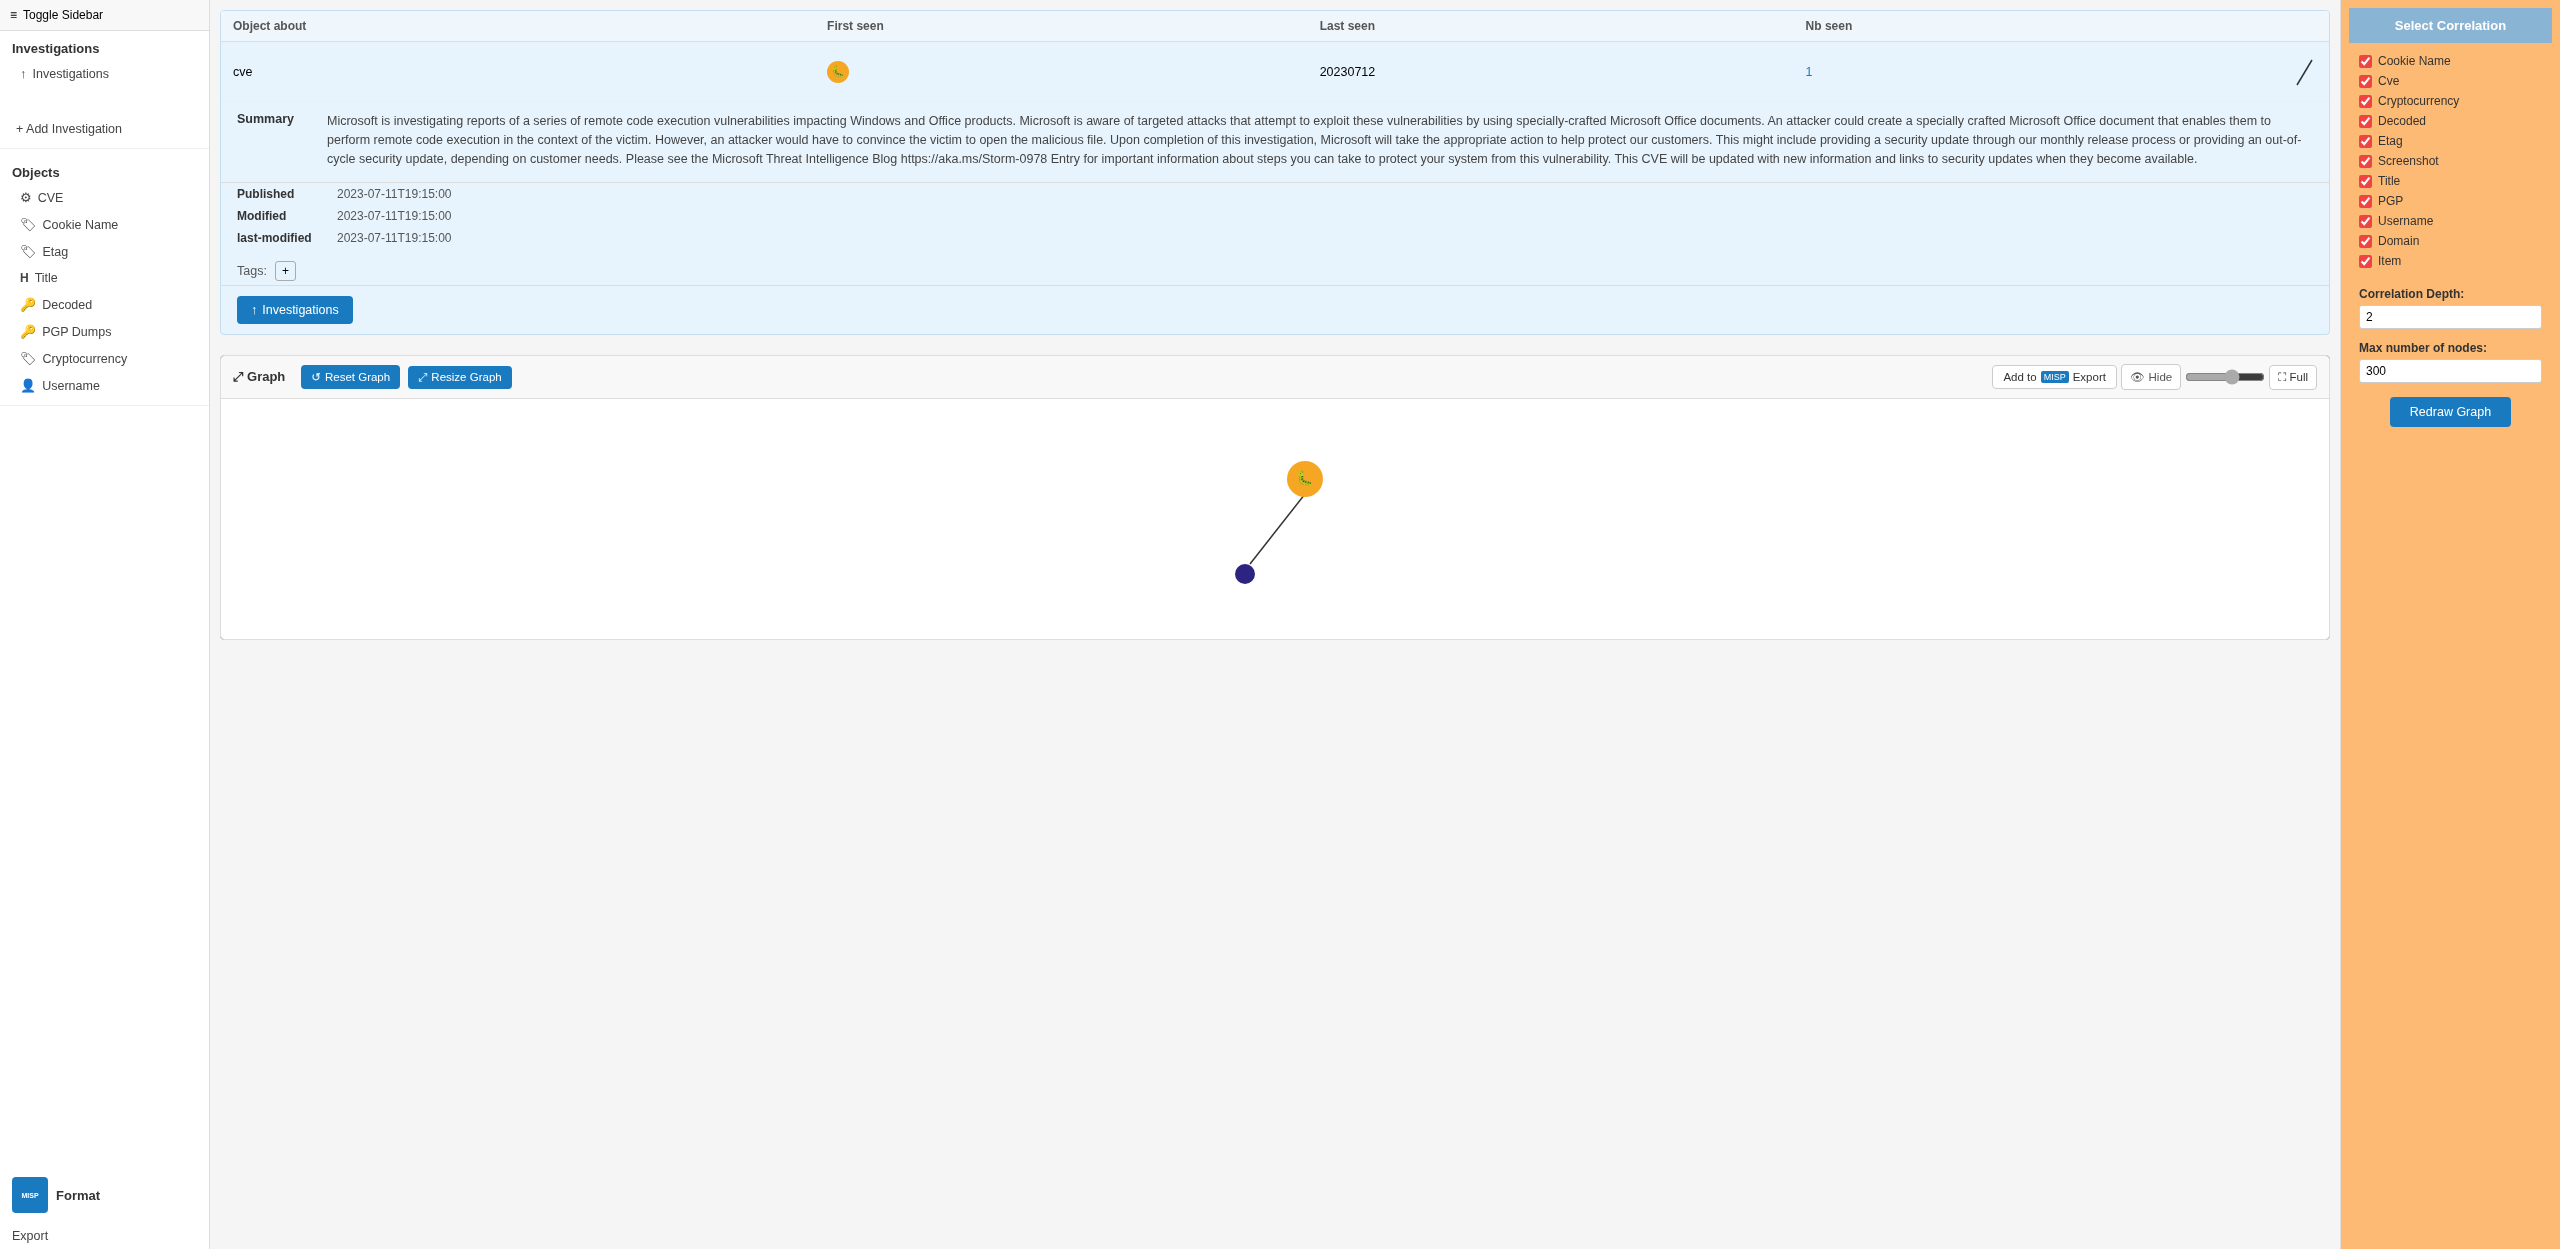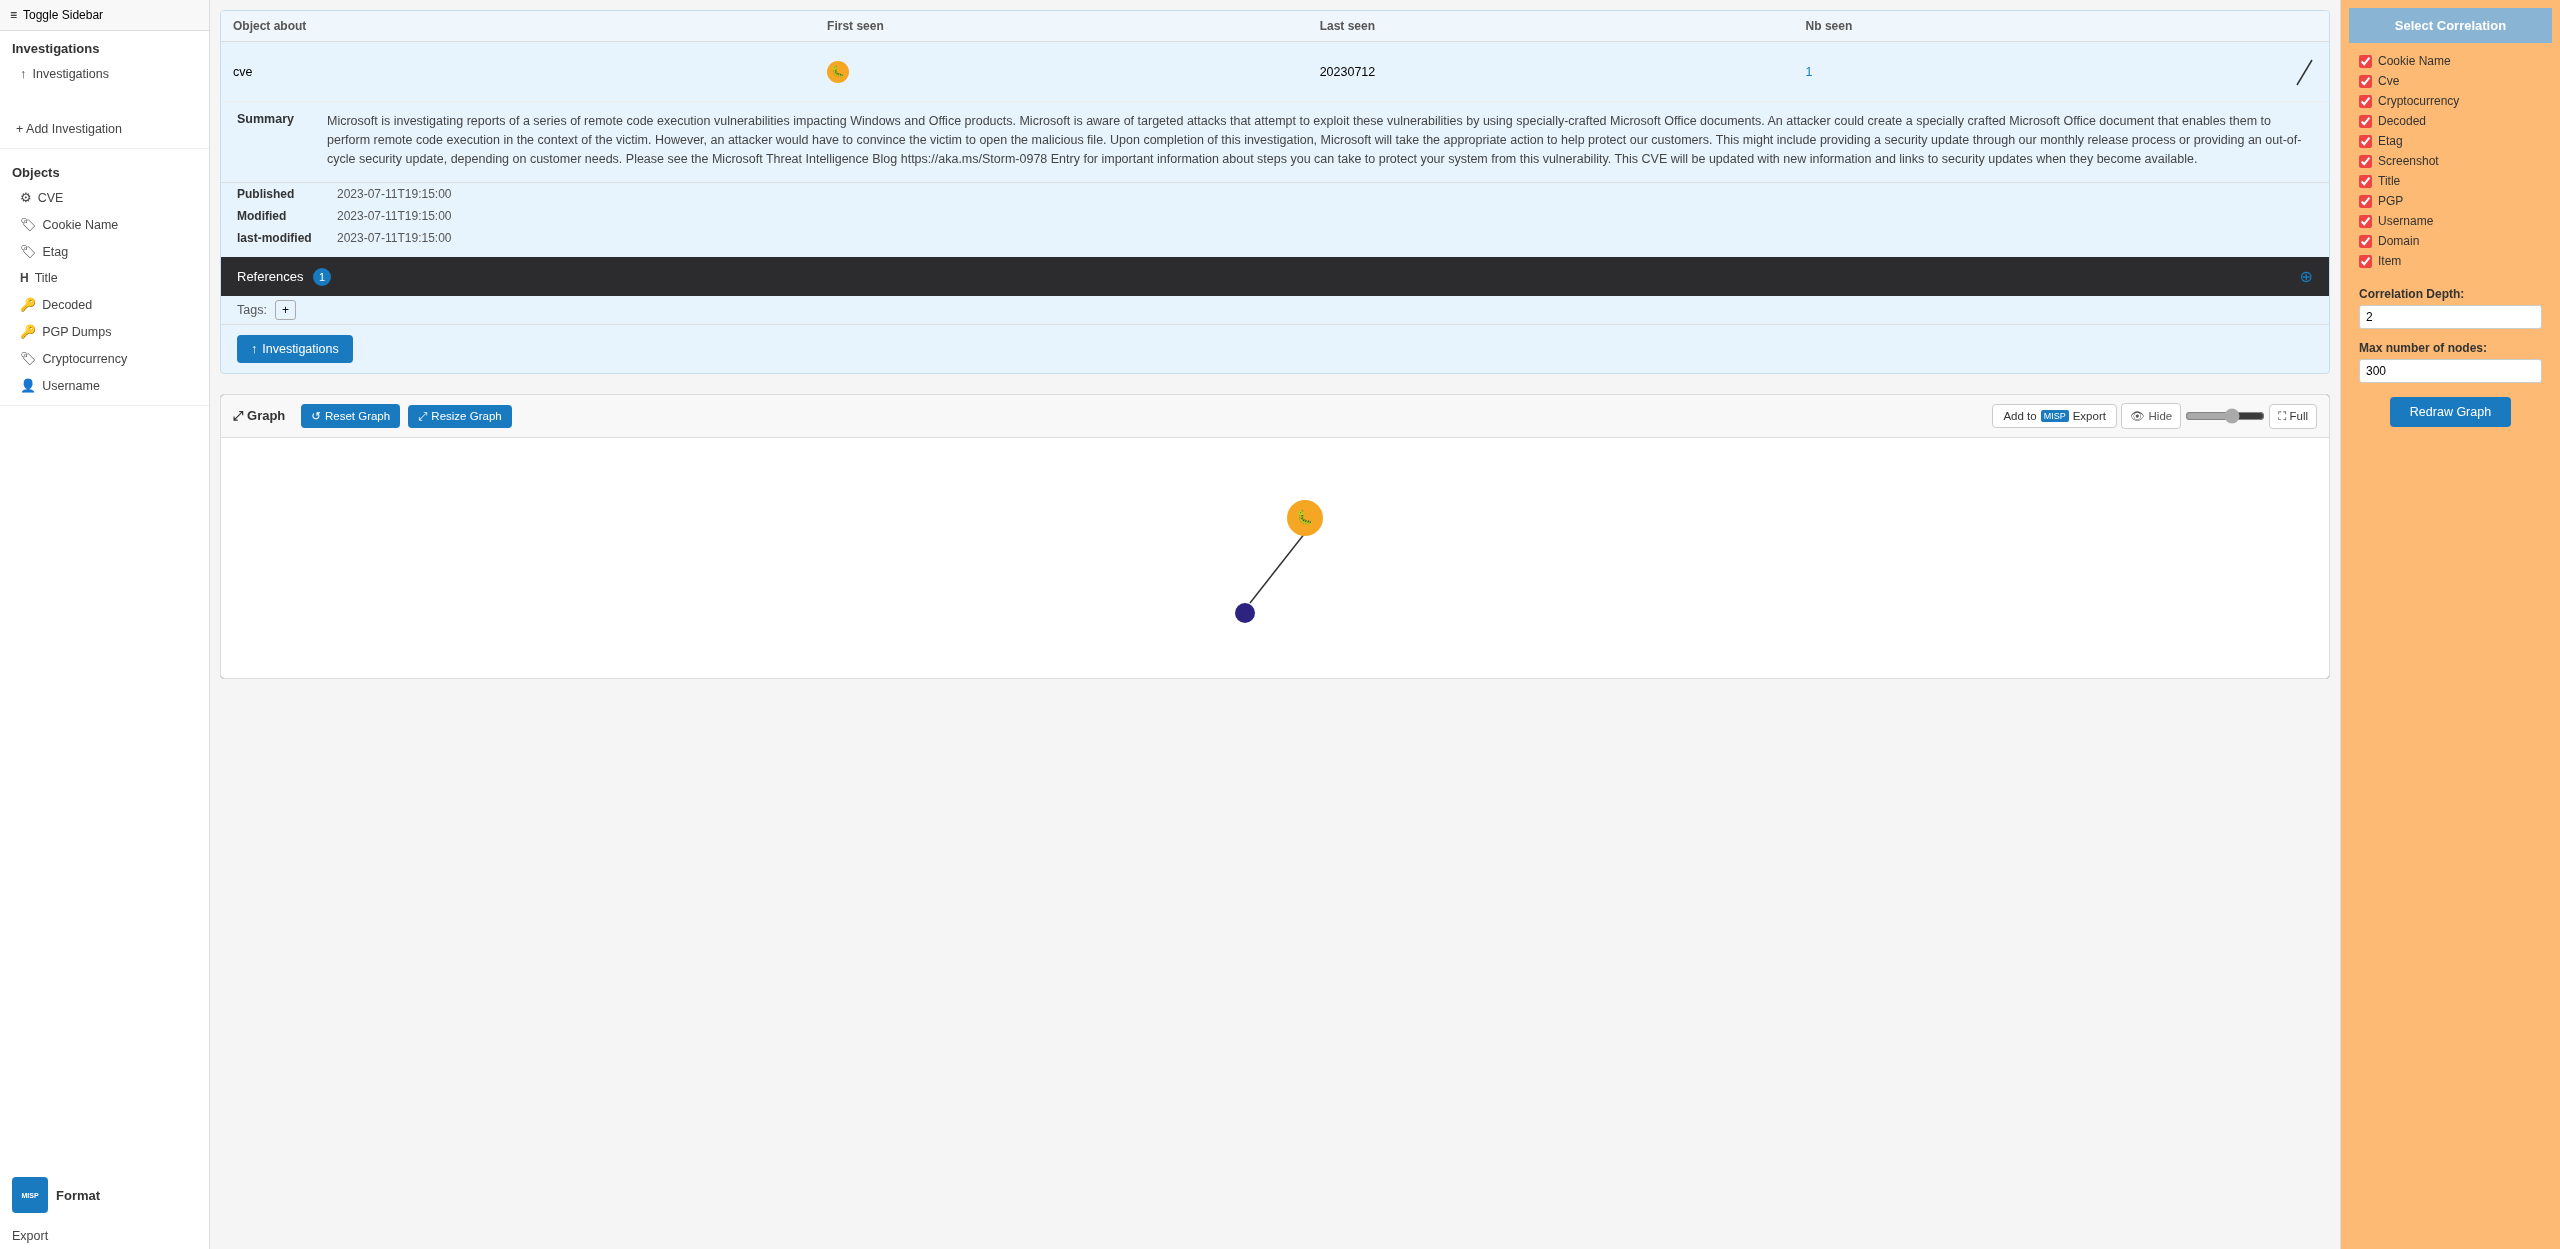--- a/index.html
+++ b/index.html
@@ -487,27 +487,20 @@
     </div>
     <div class="meta-row">
       <span class="meta-label">Modified</span>
       <span class="meta-value">2023-07-11T19:15:00</span>
     </div>
     <div class="meta-row" style="margin-bottom:8px;">
       <span class="meta-label">last-modified</span>
       <span class="meta-value">2023-07-11T19:15:00</span>
     </div>
 
-    <div class="references-bar">
-      <div>
-        <span>References</span>
-        <span class="references-badge">1</span>
-      </div>
-      <span class="expand-icon">⊕</span>
-    </div>
 
     <div class="tags-row">
       <span class="tags-label">Tags:</span>
       <button class="tags-add-btn">+</button>
     </div>
 
     <button class="investigations-btn">
       <span>↑</span>
       <span>Investigations</span>
     </button>

